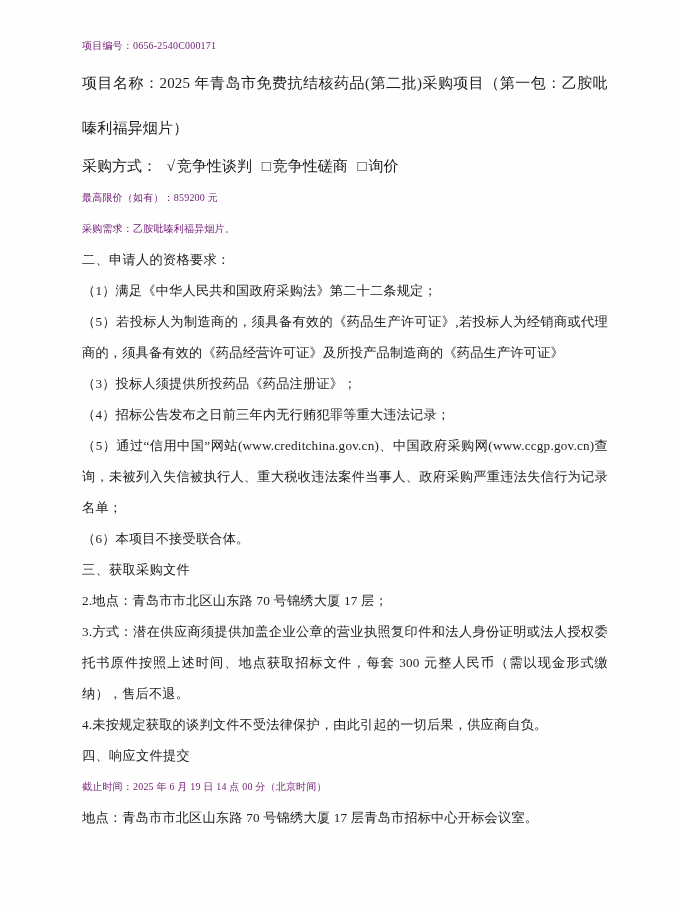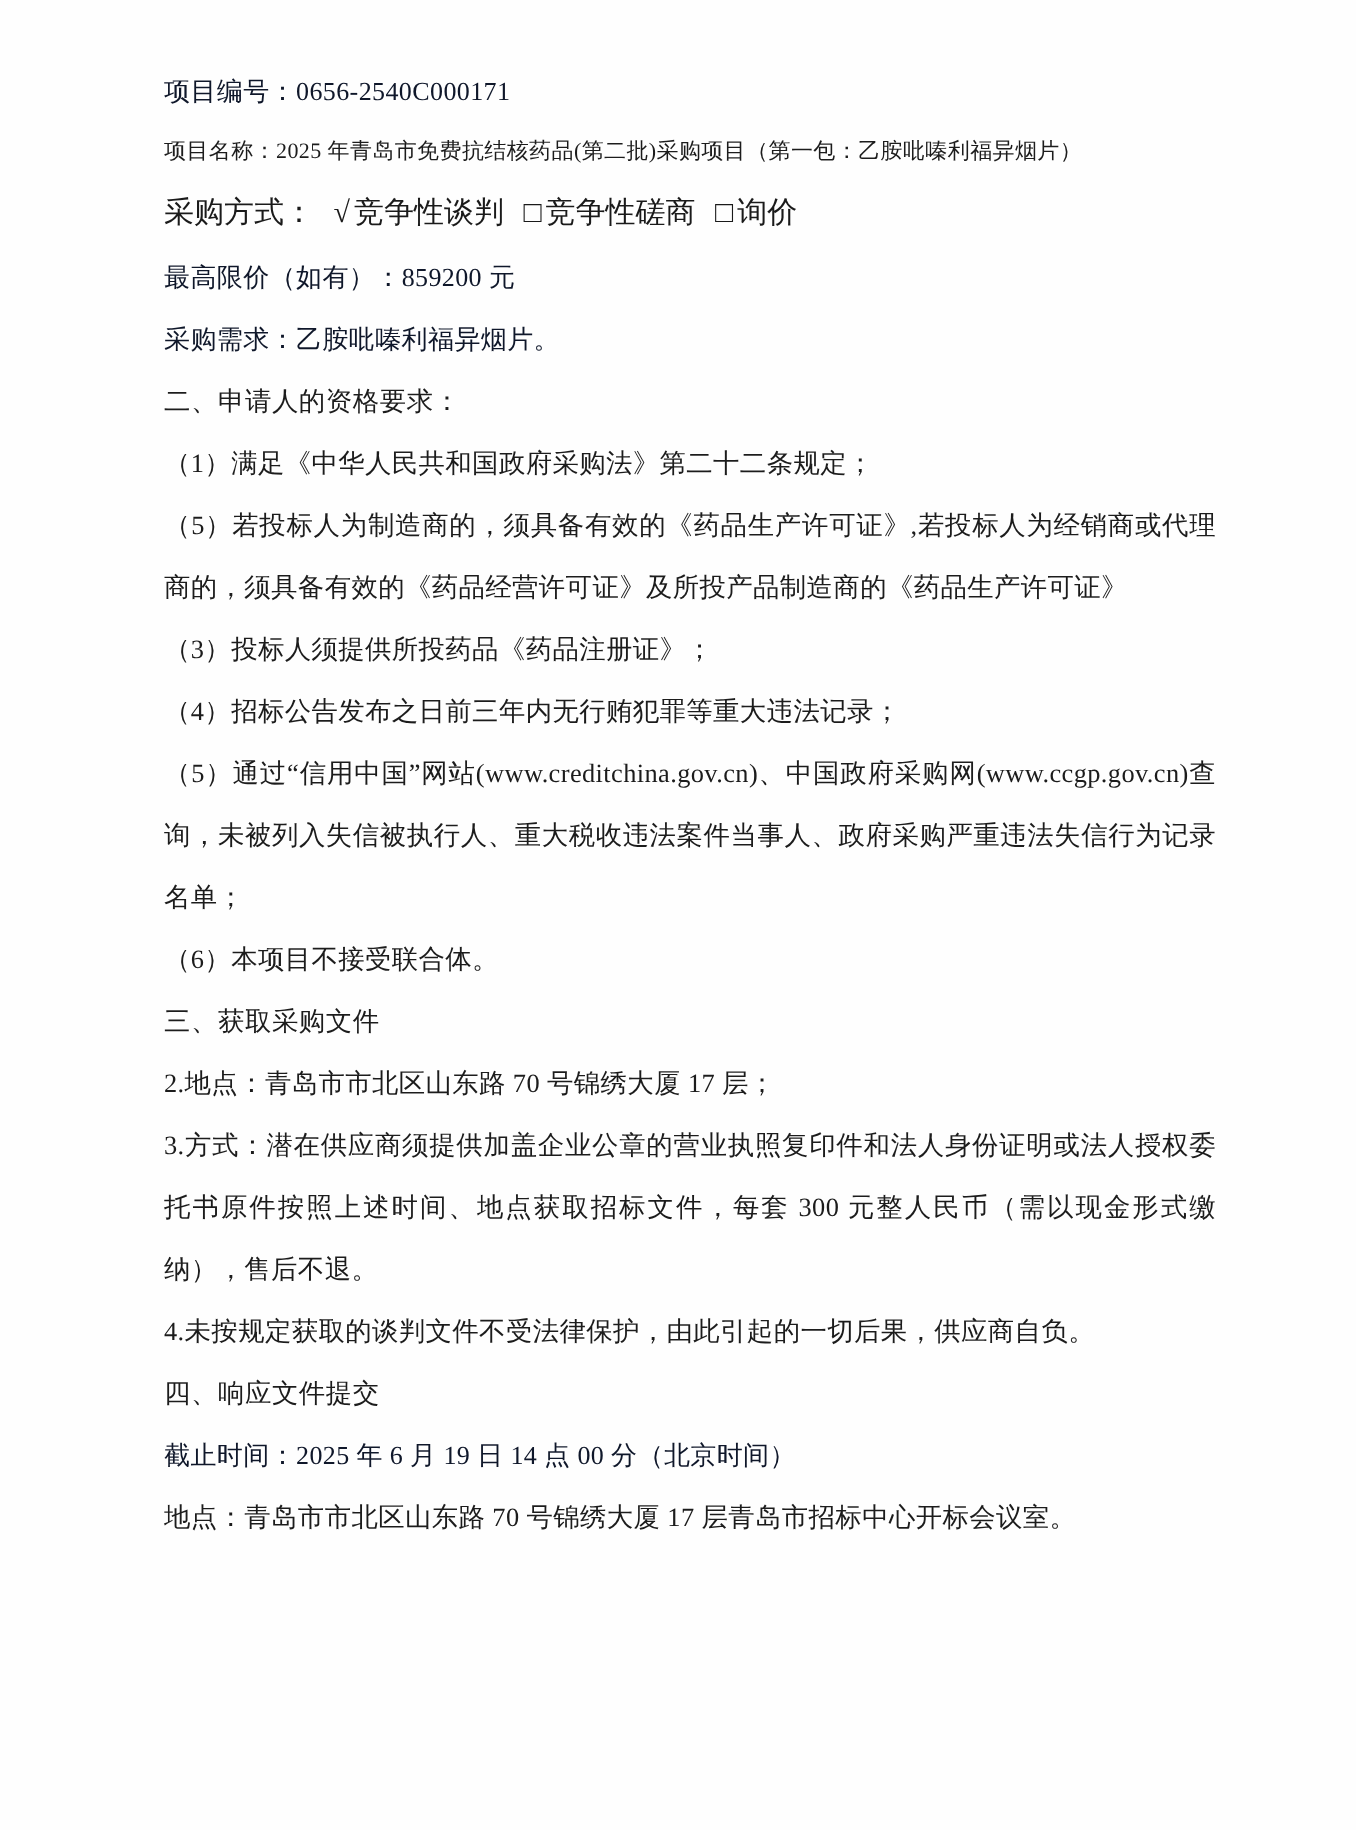--- a/index.html
+++ b/index.html
@@ -16,25 +16,25 @@
   }
   .page {
     position: relative;
     width: 678px;
     height: 915px;
     box-sizing: border-box;
     padding: 30px 70px 0 82px;
     background: #fefefe;
   }
   .line {
-    font-size: 13px;
+    font-size: 10px;
     line-height: 31px;
     letter-spacing: 0.2px;
     white-space: normal;
-    color: #0f172a;
+    color: #701a75;
   }
   .para {
     font-size: 13.2px;
     line-height: 31px;
     letter-spacing: 0.2px;
     color: #1c1c1c;
     text-align: justify;
     font-family: Liberation Serif, serif;
   }
   .heading {
@@ -45,22 +45,22 @@
   }
   .checkbox-row {
     font-size: 15px;
     line-height: 31px;
   }
   .cbx {
     display: inline-block;
     margin: 0 2px 0 6px;
   }
   .block-wrap {
-    font-size: 11px;
-    line-height: 31px;
+    font-size: 15px;
+    line-height: 45px;
     letter-spacing: 0.2px;
     color: #1c1c1c;
     text-align: justify;
     text-justify: inter-ideograph;
   }
 </style>
 </head>
 <body>
 
 <div class="page">

